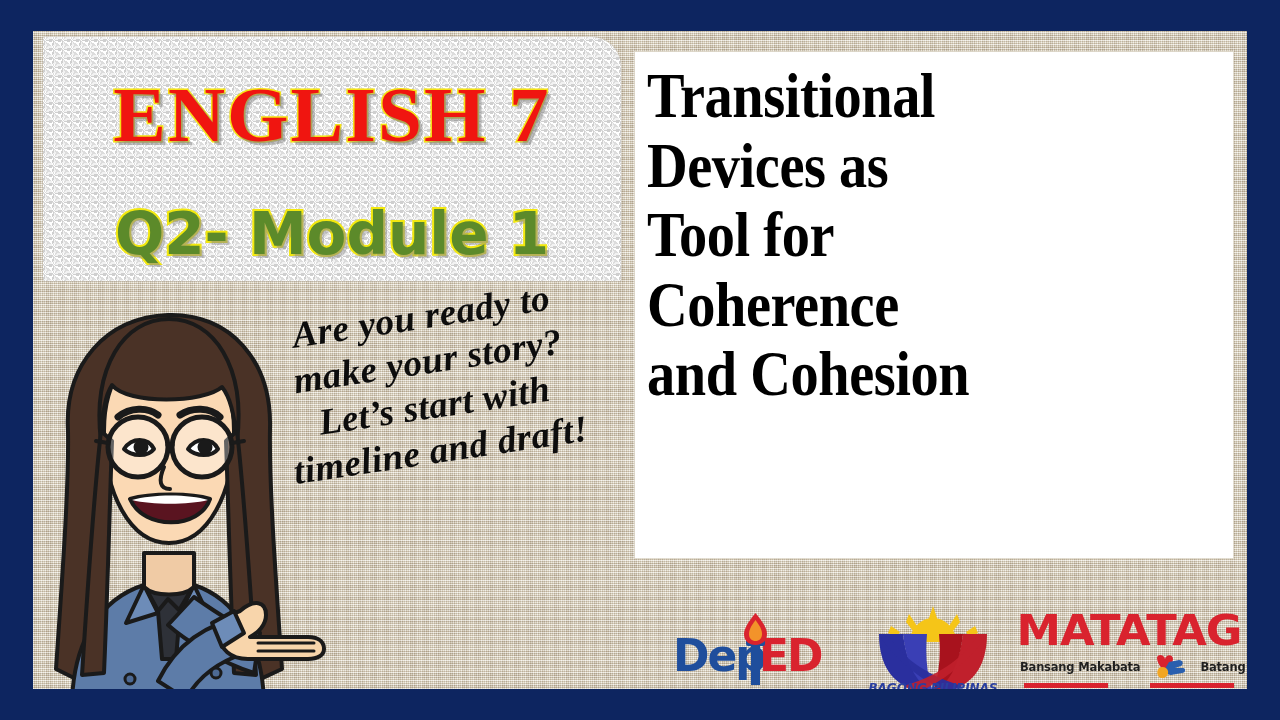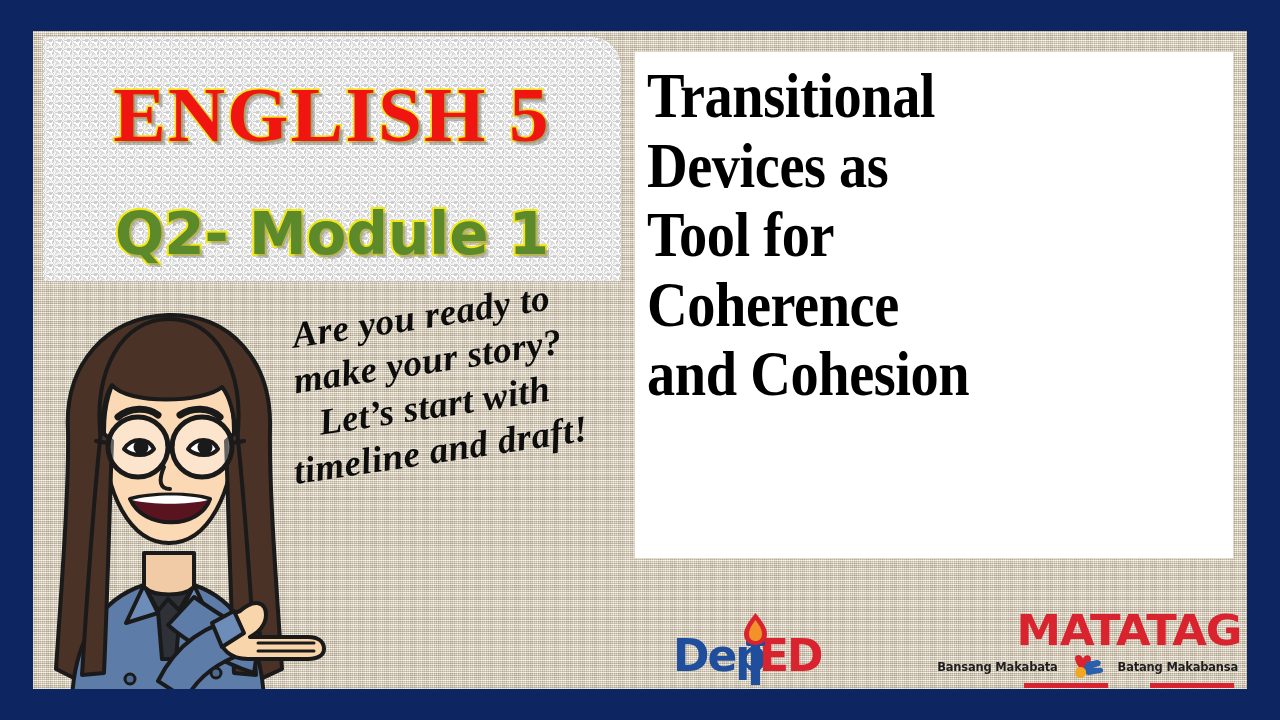--- a/index.html
+++ b/index.html
@@ -208,21 +208,21 @@
     font-size: 43px;
     letter-spacing: -1px;
     color: #d9232e;
     line-height: 1;
     text-align: center;
     transform: scaleX(1.04);
   }
   #matatag-taglines {
     display: flex;
     align-items: center;
-    justify-content: flex-end;
+    justify-content: flex-start;
     gap: 13px;
     margin-top: 2px;
   }
   .matatag-tag {
     font-family: "DejaVu Sans", sans-serif;
     font-weight: bold;
     font-size: 11.5px;
     color: #1f1f1f;
     white-space: nowrap;
     letter-spacing: -0.2px;
@@ -242,21 +242,21 @@
   #matatag-icon svg { display:block; width:100%; height:100%; }
 </style>
 </head>
 <body>
 
 <div id="slide">
 
   <div id="canvas">
 
     <div id="header-plaque">
-      <div class="plaque-line" id="english-7">ENGLISH 5</div>
+      <div class="plaque-line" id="english-7">ENGLISH 7</div>
       <div class="plaque-line" id="q2-module">Q2- Module 1</div>
     </div>
 
     <div id="prompt-text">Are you ready to make your story? Let’s start with timeline and draft!</div>
 
     <div id="avatar">
       <svg viewBox="0 0 320 420" xmlns="http://www.w3.org/2000/svg">
         <g stroke="#1a1a1a" stroke-width="4" stroke-linejoin="round" stroke-linecap="round">
 
           <path d="M60 150 C56 84 98 36 160 34 C222 32 264 80 262 148
@@ -348,20 +348,42 @@
             <rect x="78" y="28" width="9" height="44" fill="#1f4e9c"></rect>
             <rect x="73" y="26" width="19" height="7" rx="2" fill="#1f4e9c"></rect>
             <path d="M82.5 0 C90 9 94 16 94 21 C94 28 89 32 82.5 32
                      C76 32 71 28 71 21 C71 16 75 9 82.5 0 Z" fill="#d9232e"></path>
             <path d="M82.5 7 C87 13 89 17 89 21 C89 25.5 86 28 82.5 28
                      C79 28 76 25.5 76 21 C76 17 78 13 82.5 7 Z" fill="#f2932a"></path>
           </g>
         </svg>
       </div>
 
+      <div id="bagong-logo">
+        <svg viewBox="0 0 128 92" xmlns="http://www.w3.org/2000/svg">
+
+          <g fill="#f5c518">
+            <path d="M64 2 L69 17 L64 22 L59 17 Z"></path>
+            <path d="M40 10 L48 22 L44 27 L37 18 Z"></path>
+            <path d="M88 10 L91 18 L84 27 L80 22 Z"></path>
+            <path d="M22 22 L31 28 L28 33 L19 29 Z"></path>
+            <path d="M106 22 L109 29 L100 33 L97 28 Z"></path>
+            <path d="M64 14 C76 14 86 24 88 38 L40 38 C42 24 52 14 64 14 Z"></path>
+          </g>
+
+          <path d="M10 30 C10 72 34 88 64 88 C50 78 38 62 34 30 Z" fill="#2a2f9e"></path>
+          <path d="M34 30 C38 66 50 80 64 88 C58 72 56 52 58 30 Z" fill="#3a3fb5"></path>
+          <path d="M118 30 C118 72 94 88 64 88 C78 78 90 62 94 30 Z" fill="#c0202c"></path>
+          <path d="M94 30 C90 66 78 80 64 88 C70 72 72 52 70 30 Z" fill="#a8121d"></path>
+
+          <path d="M12 34 C30 60 58 80 80 88 L94 82 C64 74 34 56 20 32 Z" fill="#2a2f9e" opacity="0.95"></path>
+          <path d="M116 34 C98 60 70 80 48 88 L34 82 C64 74 94 56 108 32 Z" fill="#c0202c" opacity="0.9"></path>
+          <text x="64" y="88" text-anchor="middle" font-family="DejaVu Sans, sans-serif" font-weight="bold" font-style="italic" font-size="12" fill="#2a3fa0">BAGONG PILIPINAS</text>
+        </svg>
+      </div>
 
       <div id="matatag-logo">
         <div id="matatag-word">MATATAG</div>
         <div id="matatag-taglines">
           <span class="matatag-tag">Bansang Makabata</span>
           <span id="matatag-icon">
             <svg viewBox="0 0 34 26" xmlns="http://www.w3.org/2000/svg">
               <path d="M4 4 C4 0 11 0 12 5 C13 0 20 0 20 5 C20 11 12 17 12 17
                        C12 17 4 11 4 4 Z" fill="#d9232e"></path>
               <path d="M16 8 L26 6 C30 6 31 10 28 12 L22 14 L30 14

